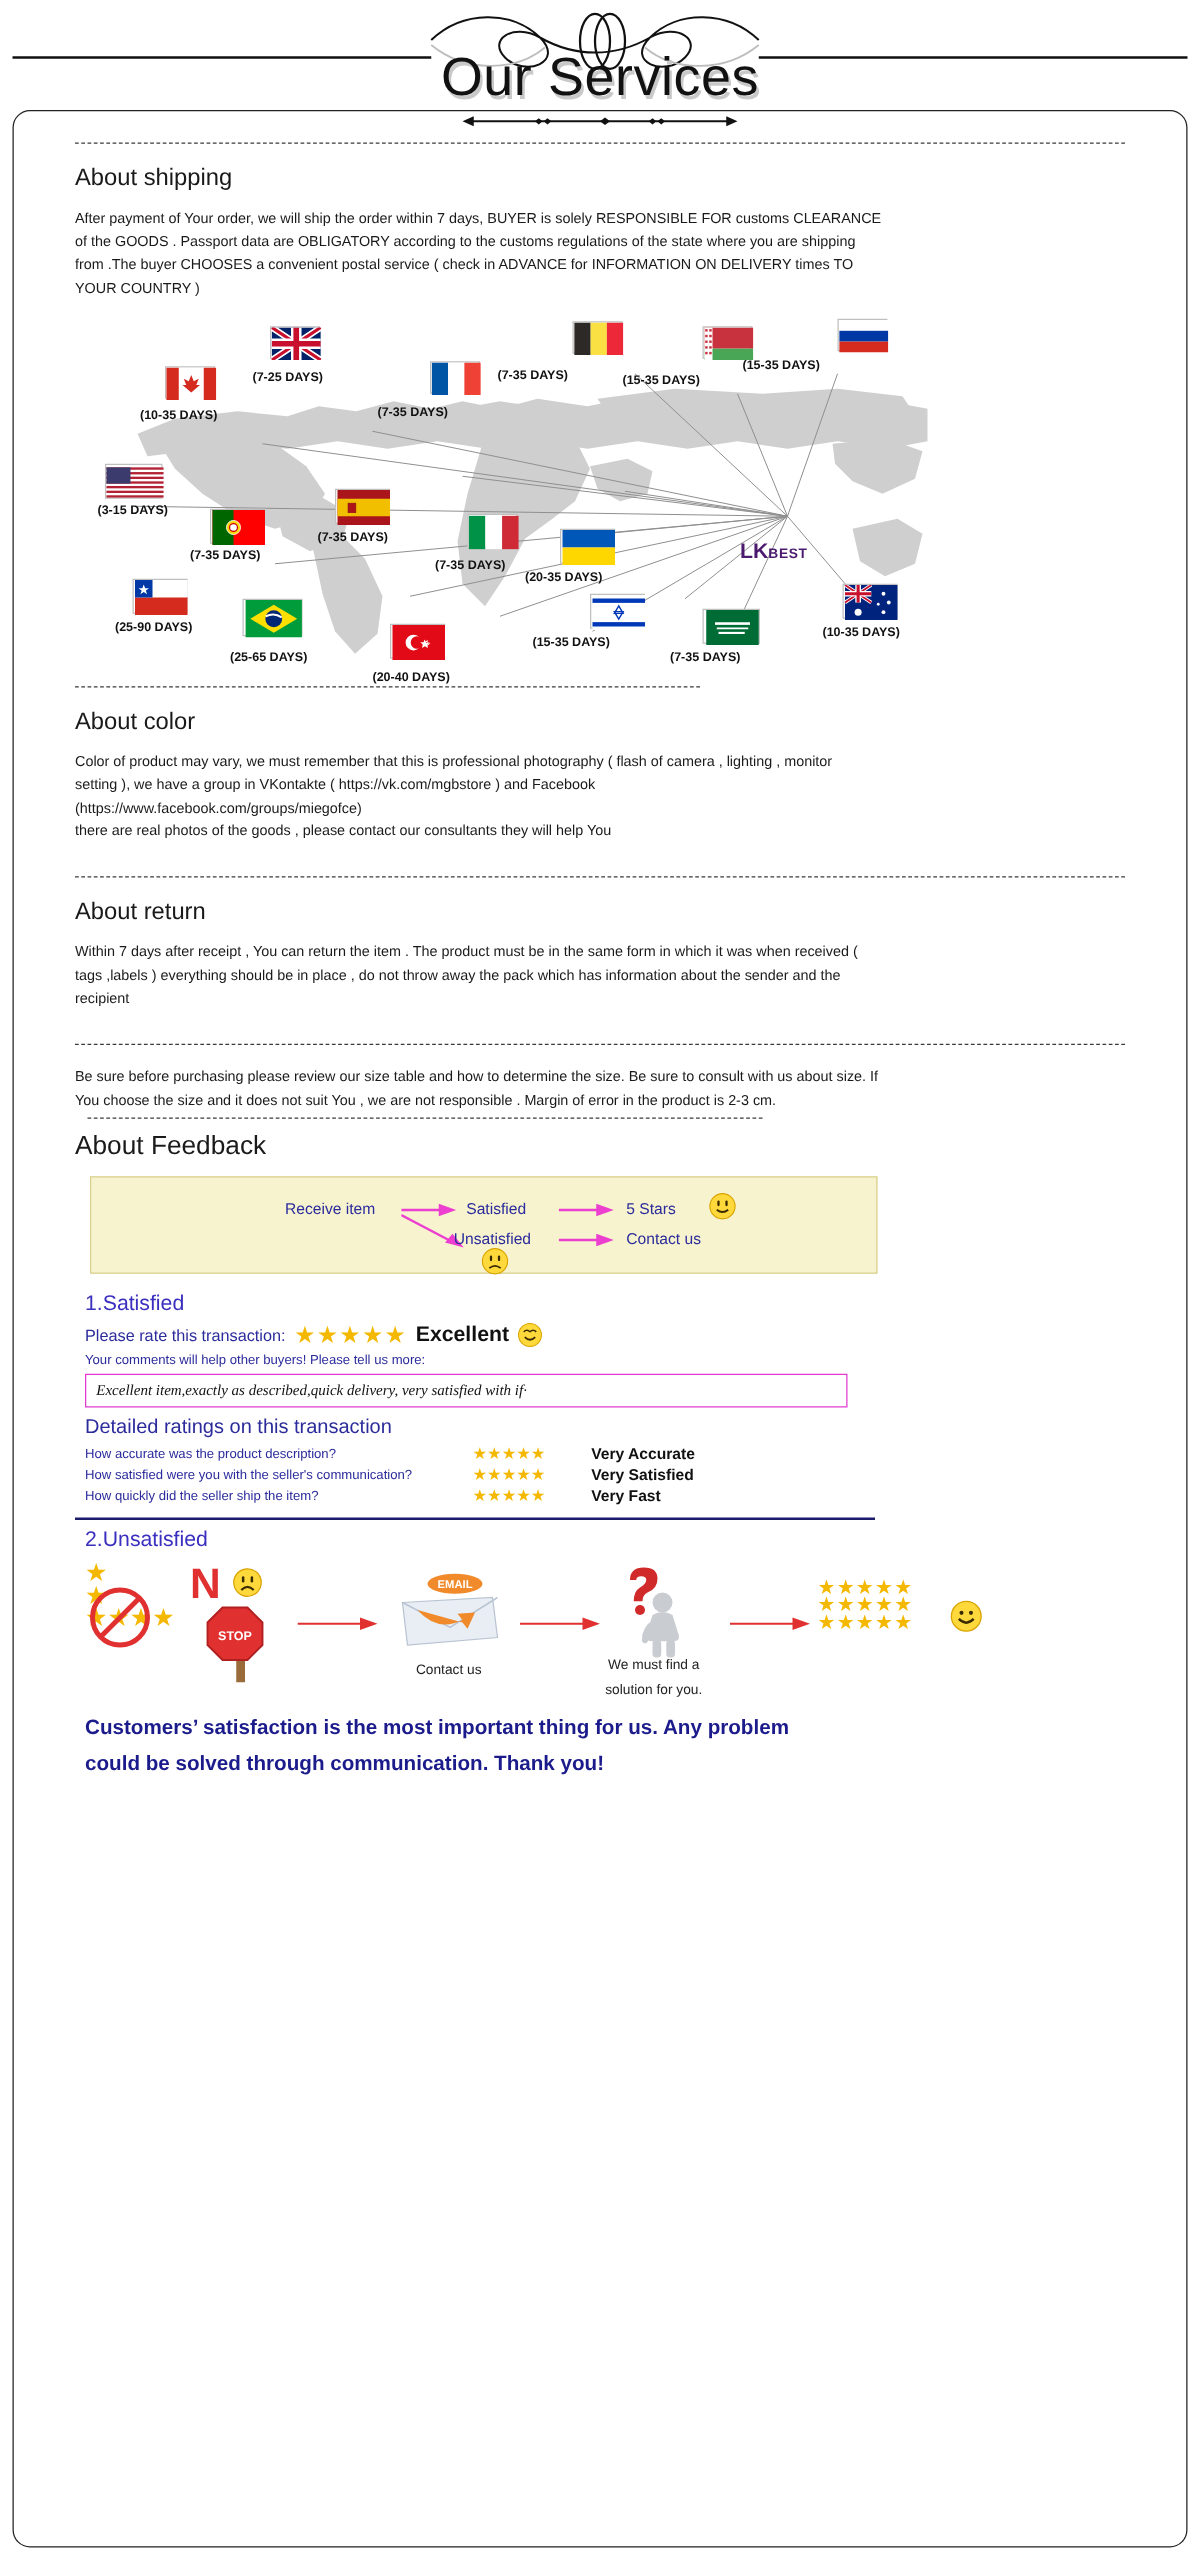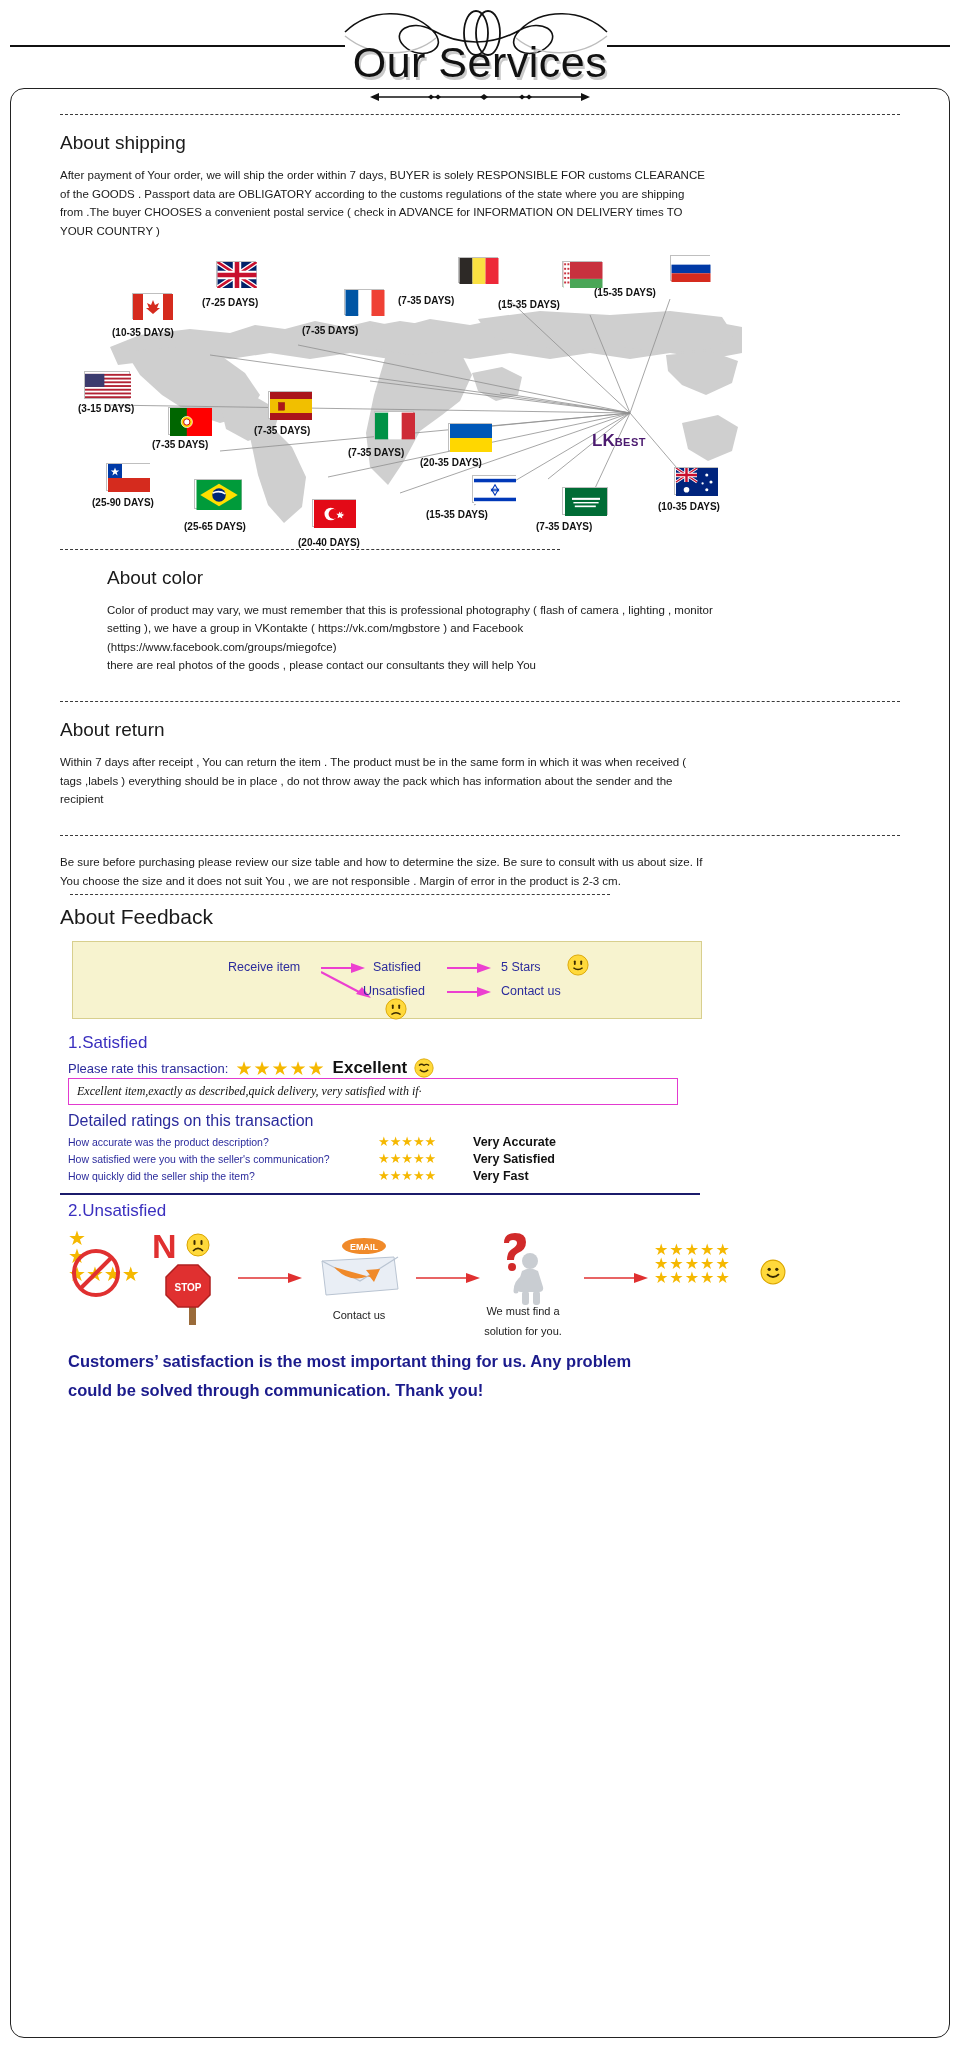--- a/index.html
+++ b/index.html
@@ -383,21 +383,21 @@
     </div>
     <div class="daylabel" style="left:588px; top:246px;">(10-35 DAYS)</div>
 
     <div class="brand" style="left:522px; top:148px;margin-top:28px;">
       <span class="lk">LK</span><span class="best">BEST</span>
     </div>
   </div>
 
   <hr class="divider" style="margin-top:14px; width:500px;">
 
-  <div style="padding-top:17px;margin-left:47px;">
+  <div style="padding-top:17px;">
     <h2 class="sec">About color</h2>
     <p class="body" style="width:640px; white-space:pre-line;">Color of product may vary, we must remember that this is professional photography ( flash of camera , lighting , monitor setting ), we have a group in VKontakte ( https://vk.com/mgbstore ) and Facebook (https://www.facebook.com/groups/miegofce)
  there are real photos of the goods , please contact our consultants they will help You</p>
   </div>
 
   <hr class="divider" style="margin-top:26px;">
 
   <div style="padding-top:17px;">
     <h2 class="sec">About return</h2>
     <p class="body" style="width:650px;">Within 7 days after receipt , You can return the item . The product must be in the same form in which it was when received ( tags ,labels ) everything should be in place , do not throw away the pack which has information about the sender and the recipient</p>
@@ -456,20 +456,21 @@
     <span class="rate-label">Please rate this transaction:</span>
     <span class="stars-gold">★★★★★</span>
     <span class="excellent">Excellent</span>
     <svg width="20" height="20" viewBox="0 0 24 24">
       <circle cx="12" cy="12" r="11" fill="#FFD93B" stroke="#d9a400" stroke-width="1"></circle>
         <path d="M6 9 Q9 6 12 9" stroke="#3a2a00" stroke-width="1.5" fill="none"></path>
         <path d="M12 9 Q15 6 18 9" stroke="#3a2a00" stroke-width="1.5" fill="none"></path>
         <path d="M7 14 Q12 19 17 14" stroke="#3a2a00" stroke-width="1.8" fill="none"></path>
     </svg>
   </div>
+  <div class="subnote">Your comments will help other buyers! Please tell us more:</div>
   <div class="comment-box">Excellent item,exactly as described,quick delivery,  very satisfied with if·</div>
 
   <div class="detailed">Detailed ratings on this transaction</div>
   <table class="rtable">
     <tbody>
         <tr>
       <td style="width:310px;">How accurate was the product description?</td>
       <td class="stars">★★★★★</td>
       <td class="verdict">Very Accurate</td>
     </tr>

